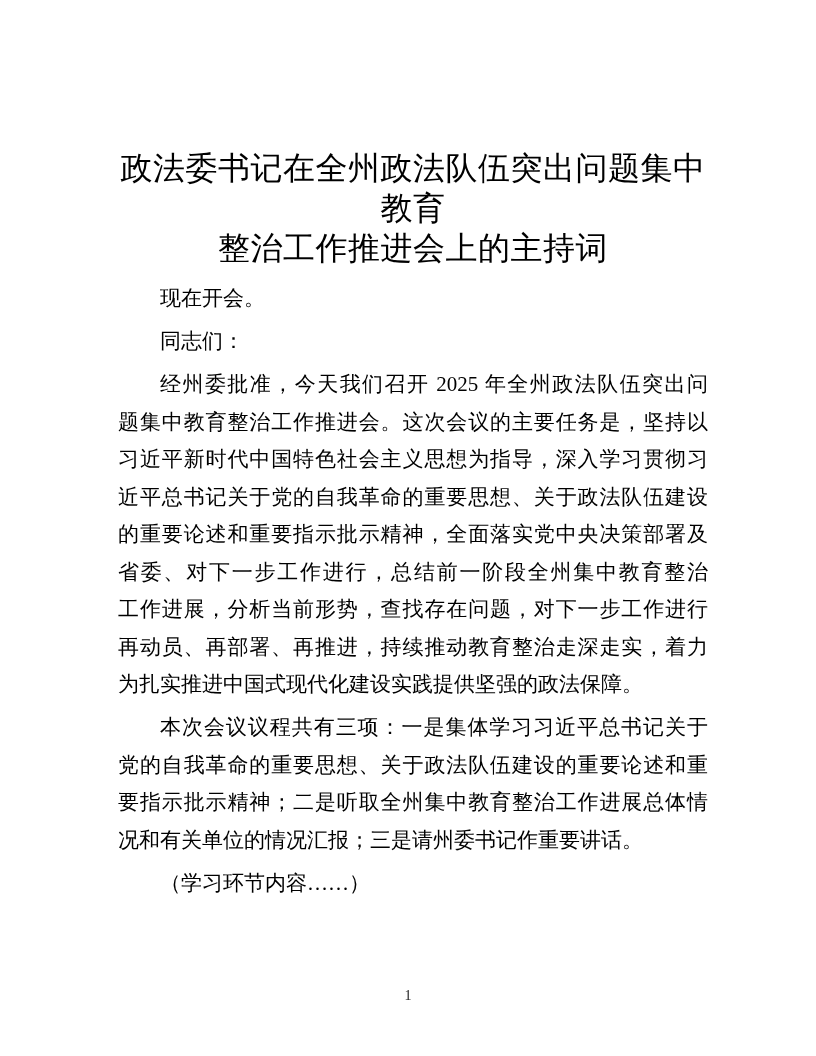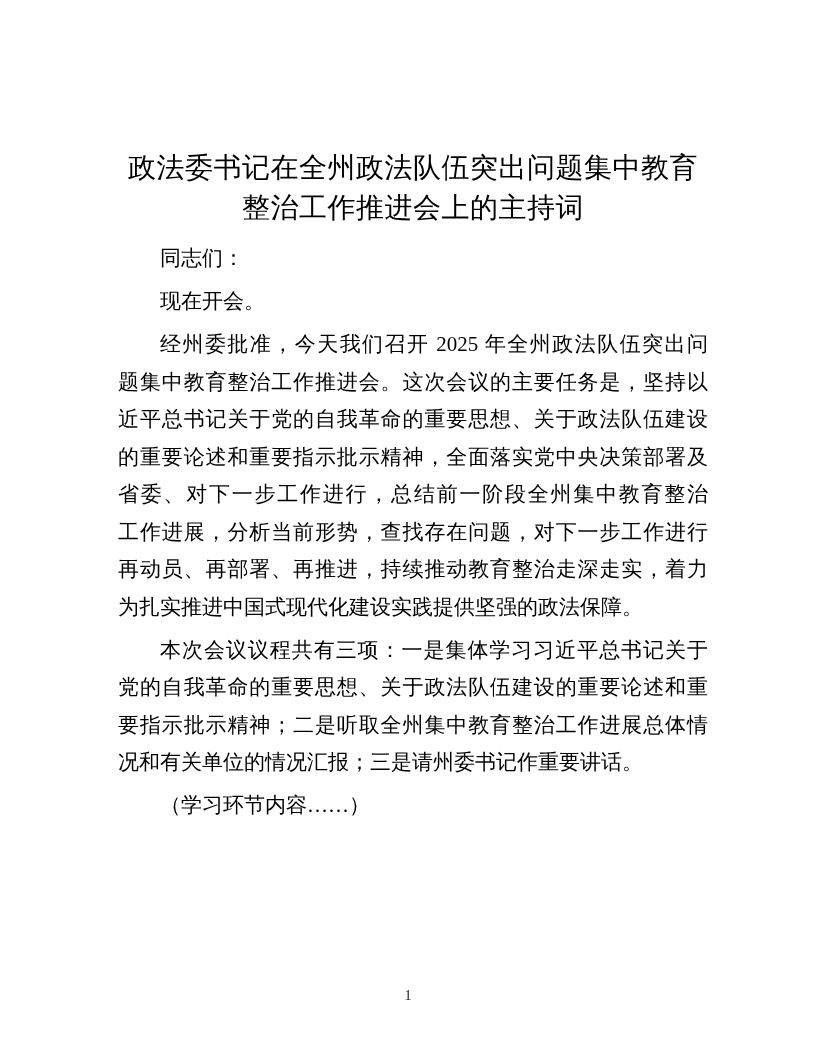--- a/index.html
+++ b/index.html
@@ -16,21 +16,21 @@
     box-sizing: border-box;
     padding: 148px 108px 0 118px;
     overflow: hidden;
     font-family: "Liberation Serif", "DejaVu Serif", serif;
     color: #000000;
   }
   .doc-title {
     margin: 0 0 12px 0;
   }
   .title-line {
-    font-size: 28px;
+    font-size: 32px;
     line-height: 40px;
     text-align: center;
     font-weight: 400;
     letter-spacing: 0.5px;
   }
   .doc-paragraphs .paragraph {
     margin: 0 0 5.5px 0;
   }
   .doc-paragraphs .line {
     font-size: 21px;
@@ -59,28 +59,29 @@
 <body>
 
 <div class="page">
   <div class="doc-title">
     <div class="title-line">政法委书记在全州政法队伍突出问题集中教育</div>
     <div class="title-line">整治工作推进会上的主持词</div>
   </div>
 
   <div class="doc-paragraphs">
       <div class="paragraph">
-        <div class="line first">同志们：</div>
+        <div class="line first">现在开会。</div>
       </div>
       <div class="paragraph">
-        <div class="line first">现在开会。</div>
+        <div class="line first">同志们：</div>
       </div>
       <div class="paragraph">
         <div class="line first fill">经州委批准，今天我们召开 2025 年全州政法队伍突出问</div>
         <div class="line fill">题集中教育整治工作推进会。这次会议的主要任务是，坚持以</div>
+        <div class="line fill">习近平新时代中国特色社会主义思想为指导，深入学习贯彻习</div>
         <div class="line fill">近平总书记关于党的自我革命的重要思想、关于政法队伍建设</div>
         <div class="line fill">的重要论述和重要指示批示精神，全面落实党中央决策部署及</div>
         <div class="line fill">省委、对下一步工作进行，总结前一阶段全州集中教育整治</div>
         <div class="line fill">工作进展，分析当前形势，查找存在问题，对下一步工作进行</div>
         <div class="line fill">再动员、再部署、再推进，持续推动教育整治走深走实，着力</div>
         <div class="line">为扎实推进中国式现代化建设实践提供坚强的政法保障。</div>
       </div>
       <div class="paragraph">
         <div class="line first fill">本次会议议程共有三项：一是集体学习习近平总书记关于</div>
         <div class="line fill">党的自我革命的重要思想、关于政法队伍建设的重要论述和重</div>

